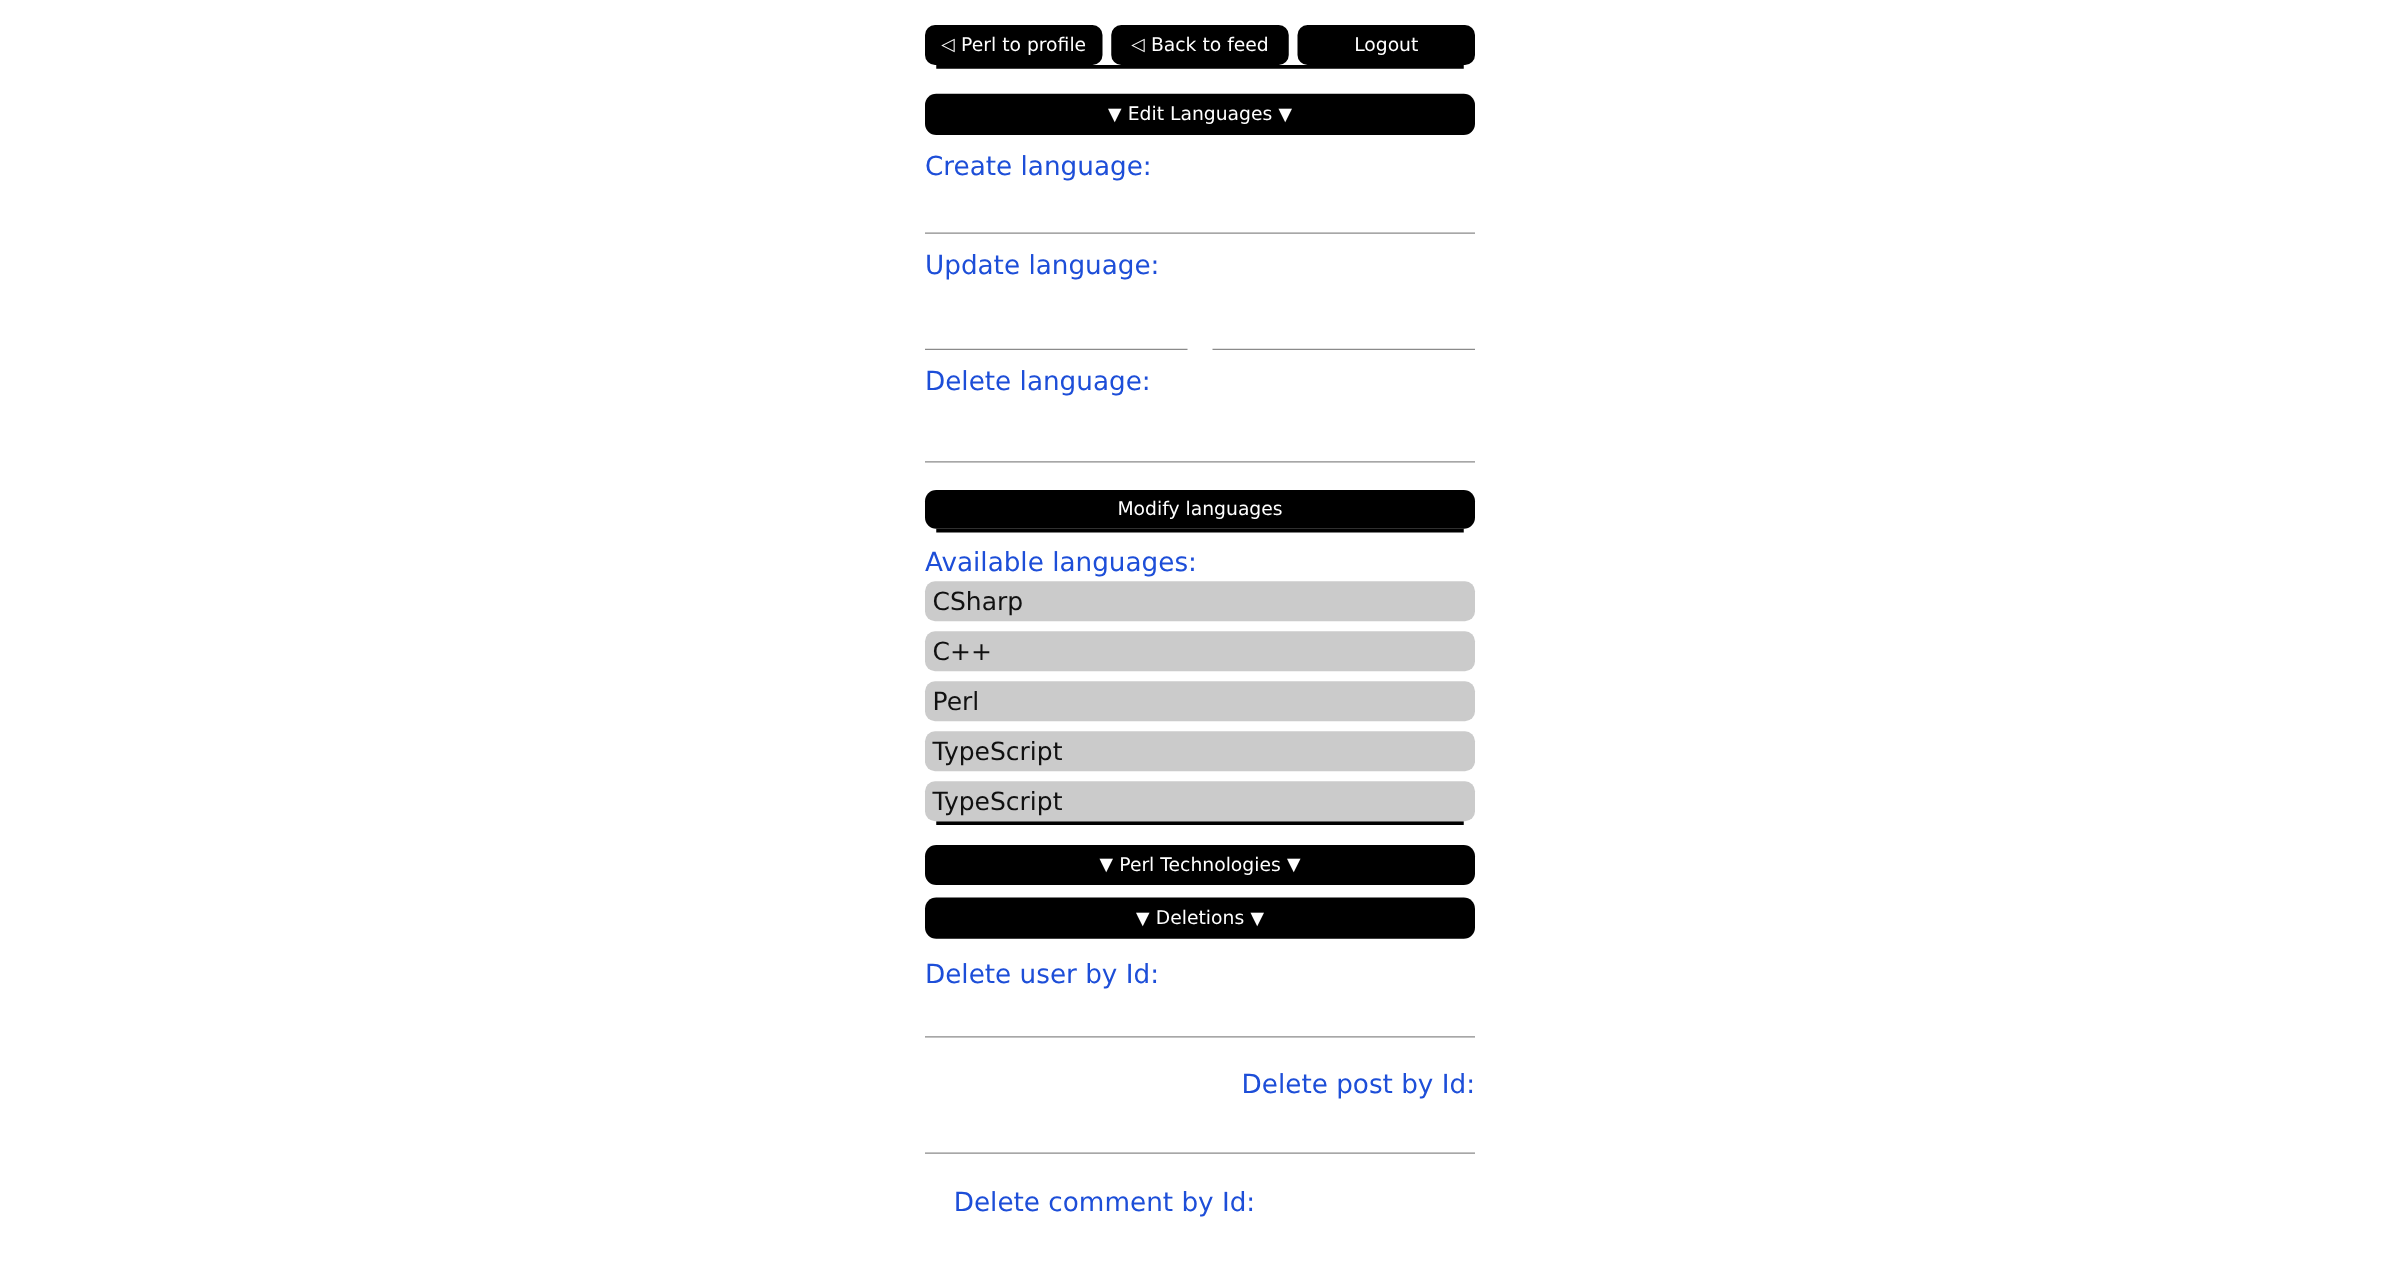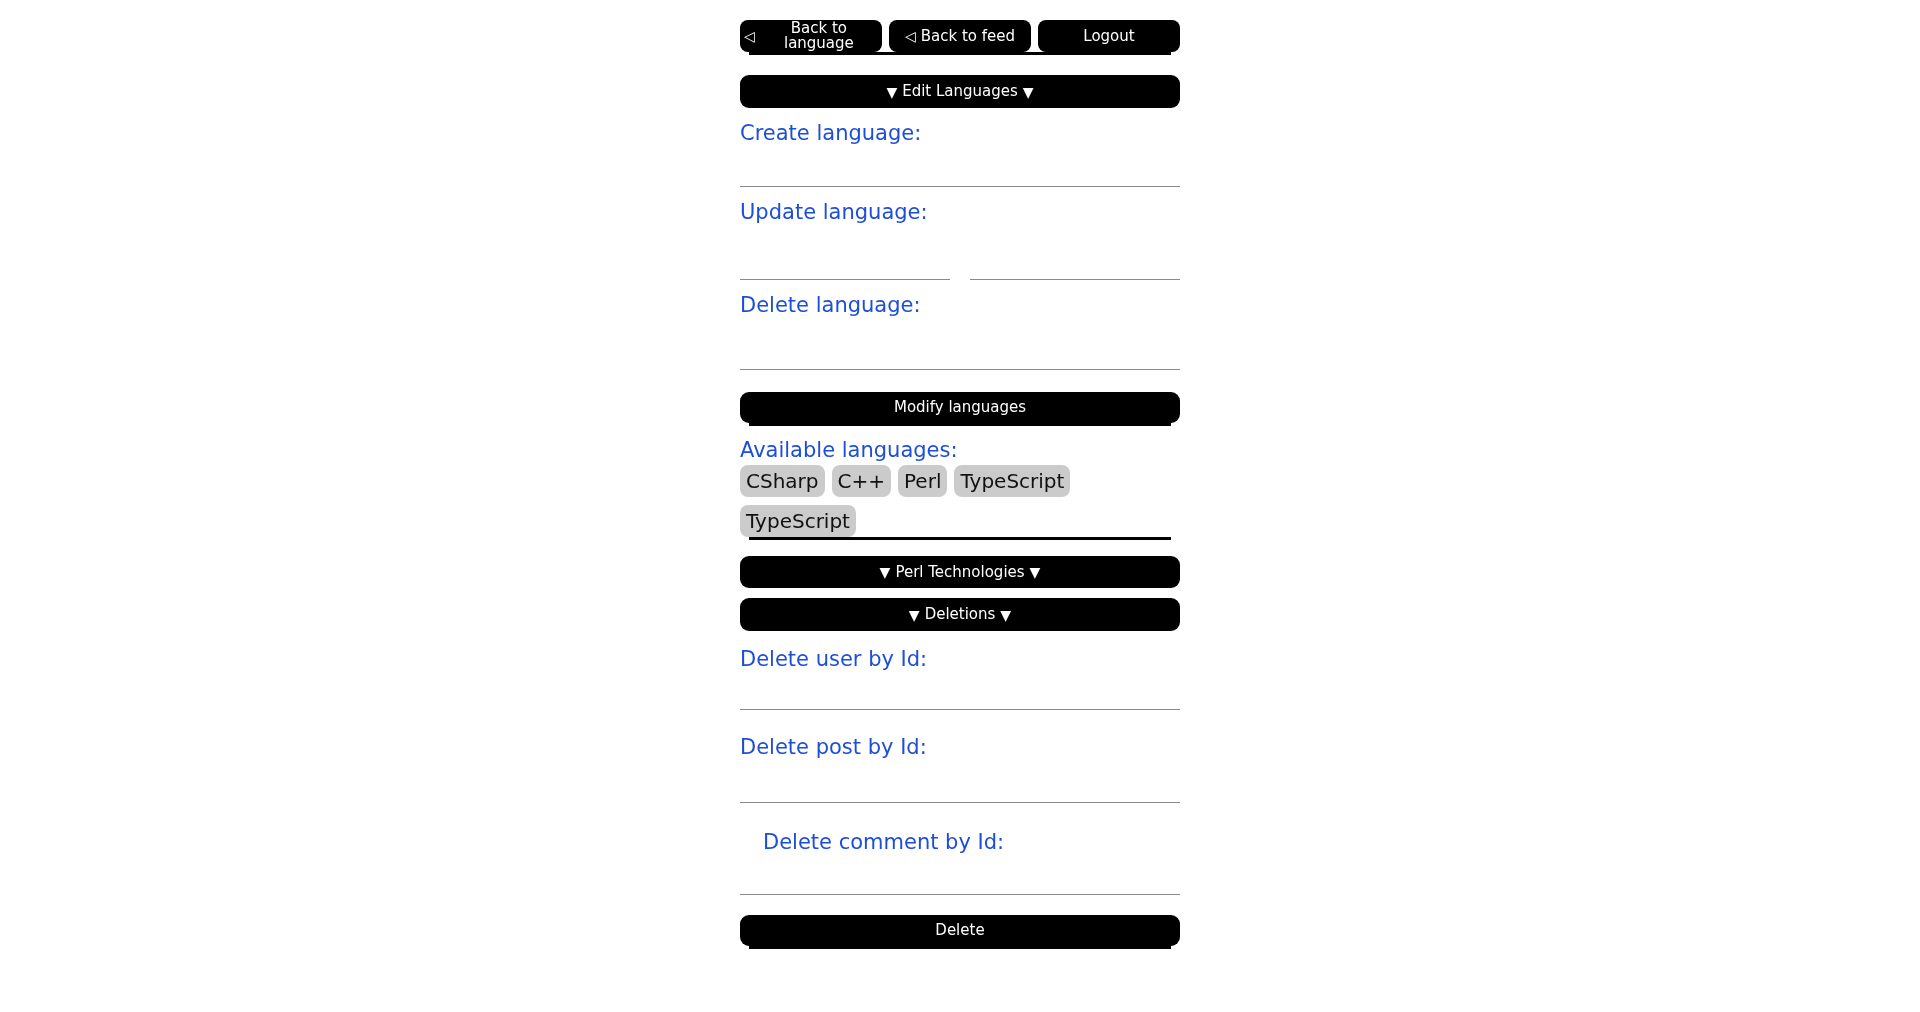--- a/index.html
+++ b/index.html
@@ -91,45 +91,45 @@
     display: inline-flex;
     align-items: center;
     height: 32px;
     padding: 0 6px;
     border-radius: 8px;
     background: var(--chip-bg, #cbcbcb);
     color: var(--chip-fg, #111);
     font-size: 20px;
   }
   
-  .mt3  { margin-top: 3px; }
+  .mt3  { margin-top: 3px; flex-direction: column; }
   .mt7  { margin-top: 7px; }
   .mt9  { margin-top: 9px; }
   .mt10 { margin-top: 10px; }
   .mt11 { margin-top: 11px; }
   .mt12 { margin-top: 12px; }
   .mt13 { margin-top: 13px; }
   .mt14 { margin-top: 14px; }
   .mt16 { margin-top: 16px; }
   .mt20 { margin-top: 20px; }
   .mt21 { margin-top: 21px; }
   .mt22 { margin-top: 22px; }
   .mt24 { margin-top: 24px; }
-  .mt25 { margin-top: 25px; }
+  .mt25 { margin-top: 25px; text-align: right; }
   .mt27 { margin-top: 27px; margin-left: 23px; }
 </style>
 </head>
 <body>
 
 <main class="column">
 
   <nav class="top-nav">
     <button>
       <span class="tri">◁</span>
-      <span>Back to language</span>
+      <span>Perl to profile</span>
     </button>
     <button>
       <span class="tri">◁</span>
       <span>Back to feed</span>
     </button>
     <button>
       <span>Logout</span>
     </button>
   </nav>
 

